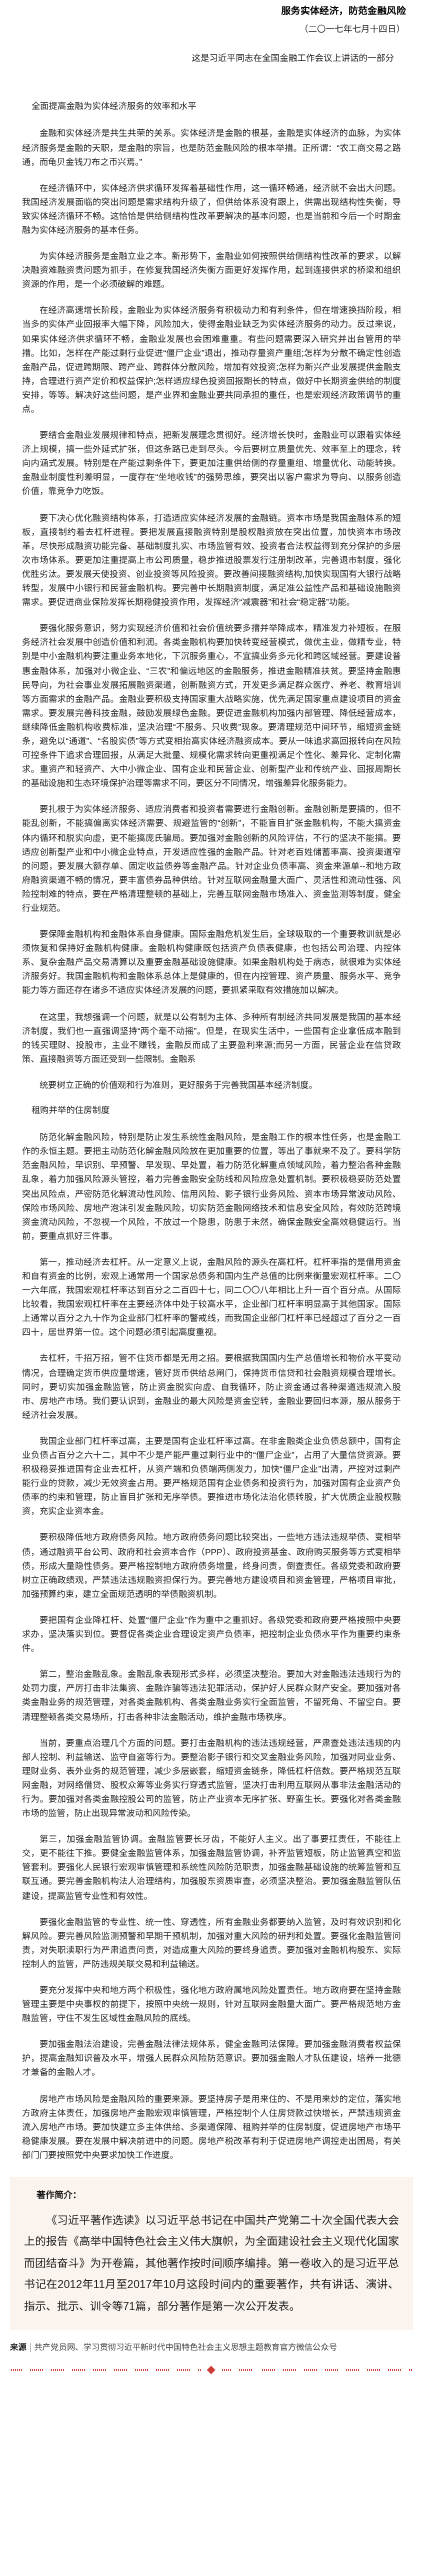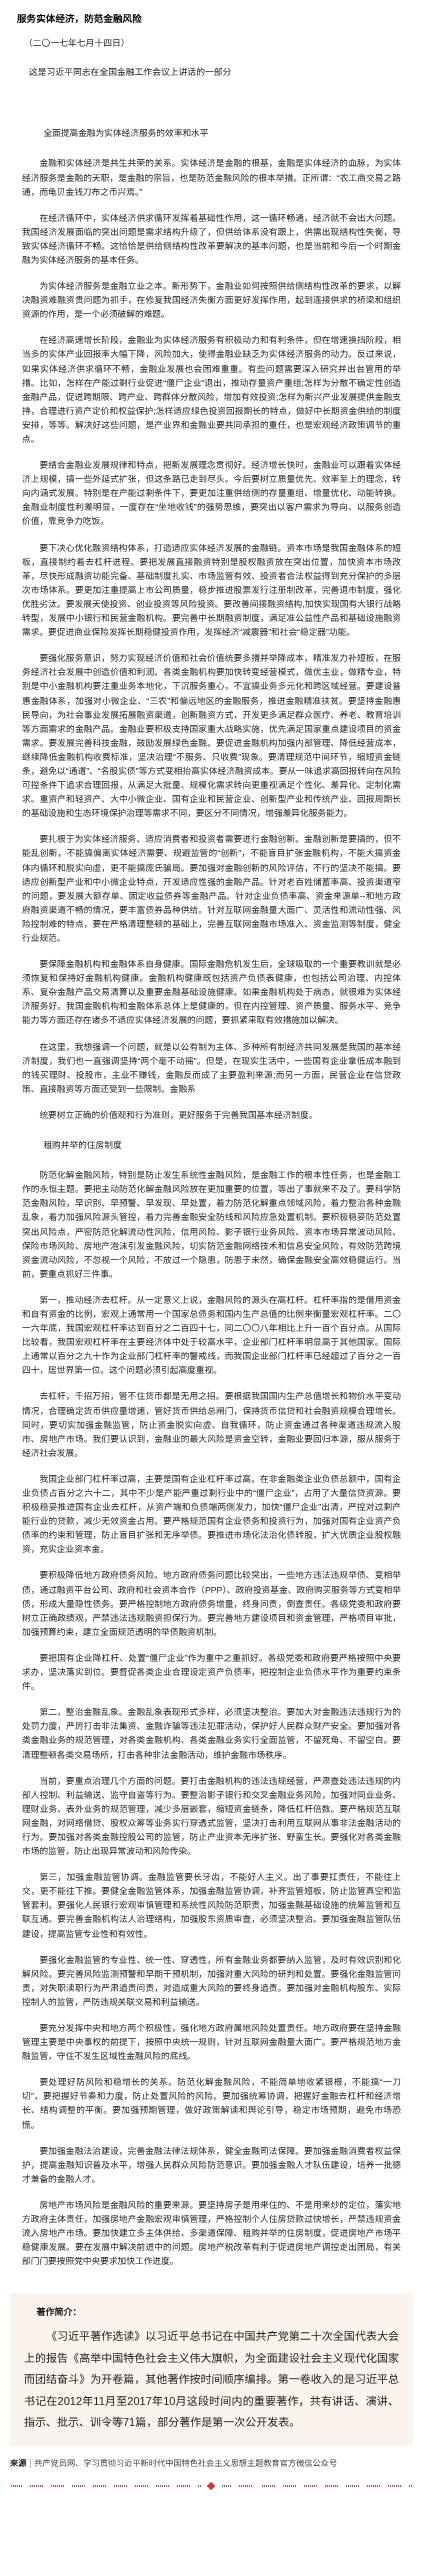--- a/index.html
+++ b/index.html
@@ -14,36 +14,36 @@
     color: #1a1a1a;
     -webkit-font-smoothing: antialiased;
   }
   .page {
     width: 423px;
     box-sizing: border-box;
     padding: 0;
     position: relative;
   }
   .head-block {
-    padding: 10px 17px 0 17px;
-    text-align: left;
+    padding: 2px 17px 0 17px;
+    text-align: right;
   }
   .doc-title {
     font-size: 9.5px;
     font-weight: bold;
     line-height: 1.9;
     letter-spacing: 0.1px;
     color: #000;
     margin: 0;
   }
   .doc-date {
     font-size: 8.8px;
     line-height: 1.95;
     color: #1a1a1a;
-    margin: 7px;
+    margin: 1px;
   }
   .doc-source-note {
     font-size: 8.8px;
     line-height: 1.95;
     color: #1a1a1a;
     margin: 12px;
   }
   .body-block {
     padding: 10px 10px 0 10px;
   }
@@ -51,31 +51,32 @@
     margin: 12px;
     font-size: 8.7px;
     line-height: 1.62;
     text-align: justify;
     text-justify: inter-ideograph;
     text-indent: 2em;
     color: #1b1b1b;
     letter-spacing: 0px;
   }
   p.subhead {
-    margin: 16px;
+    margin: 4px;
     font-size: 8.7px;
     line-height: 1.62;
     text-indent: 2em;
     color: #1b1b1b;
+    font-family: Liberation Mono, monospace;
   }
   .gap {
     height: 7px;
   }
   .note-box {
-    margin: 25px 10px 0 10px;
+    margin: 15px 10px 0 10px;
     background: #faf3ee;
     padding: 11.3px 14px 12.7px 14px;
     box-sizing: border-box;
   }
   .note-title {
     font-size: 9px;
     font-weight: bold;
     color: #1b1b1b;
     margin: 0 0 8.5px 0;
     text-indent: 1.4em;
@@ -166,21 +167,20 @@
     <p class="para">第一，推动经济去杠杆。从一定意义上说，金融风险的源头在高杠杆。杠杆率指的是借用资金和自有资金的比例，宏观上通常用一个国家总债务和国内生产总值的比例来衡量宏观杠杆率。二〇一六年底，我国宏观杠杆率达到百分之二百四十七，同二〇〇八年相比上升一百个百分点。从国际比较看，我国宏观杠杆率在主要经济体中处于较高水平，企业部门杠杆率明显高于其他国家。国际上通常以百分之九十作为企业部门杠杆率的警戒线，而我国企业部门杠杆率已经超过了百分之一百四十，居世界第一位。这个问题必须引起高度重视。</p>
     <p class="para">去杠杆，千招万招，管不住货币都是无用之招。要根据我国国内生产总值增长和物价水平变动情况，合理确定货币供应量增速，管好货币供给总闸门，保持货币信贷和社会融资规模合理增长。同时，要切实加强金融监管，防止资金脱实向虚、自我循环，防止资金通过各种渠道违规流入股市、房地产市场。我们要认识到，金融业的最大风险是资金空转，金融业要回归本源，服从服务于经济社会发展。</p>
     <p class="para">我国企业部门杠杆率过高，主要是国有企业杠杆率过高。在非金融类企业负债总额中，国有企业负债占百分之六十二，其中不少是产能严重过剩行业中的“僵尸企业”，占用了大量信贷资源。要积极稳妥推进国有企业去杠杆，从资产端和负债端两侧发力，加快“僵尸企业”出清，严控对过剩产能行业的贷款，减少无效资金占用。要严格规范国有企业债务和投资行为，加强对国有企业资产负债率的约束和管理，防止盲目扩张和无序举债。要推进市场化法治化债转股，扩大优质企业股权融资，充实企业资本金。</p>
     <p class="para">要积极降低地方政府债务风险。地方政府债务问题比较突出，一些地方违法违规举债、变相举债，通过融资平台公司、政府和社会资本合作（PPP）、政府投资基金、政府购买服务等方式变相举债，形成大量隐性债务。要严格控制地方政府债务增量，终身问责，倒查责任。各级党委和政府要树立正确政绩观，严禁违法违规融资担保行为。要完善地方建设项目和资金管理，严格项目审批，加强预算约束，建立全面规范透明的举债融资机制。</p>
     <p class="para">要把国有企业降杠杆、处置“僵尸企业”作为重中之重抓好。各级党委和政府要严格按照中央要求办，坚决落实到位。要督促各类企业合理设定资产负债率，把控制企业负债水平作为重要约束条件。</p>
     <p class="para">第二，整治金融乱象。金融乱象表现形式多样，必须坚决整治。要加大对金融违法违规行为的处罚力度，严厉打击非法集资、金融诈骗等违法犯罪活动，保护好人民群众财产安全。要加强对各类金融业务的规范管理，对各类金融机构、各类金融业务实行全面监管，不留死角、不留空白。要清理整顿各类交易场所，打击各种非法金融活动，维护金融市场秩序。</p>
     <p class="para">当前，要重点治理几个方面的问题。要打击金融机构的违法违规经营，严肃查处违法违规的内部人控制、利益输送、监守自盗等行为。要整治影子银行和交叉金融业务风险，加强对同业业务、理财业务、表外业务的规范管理，减少多层嵌套，缩短资金链条，降低杠杆倍数。要严格规范互联网金融，对网络借贷、股权众筹等业务实行穿透式监管，坚决打击利用互联网从事非法金融活动的行为。要加强对各类金融控股公司的监管，防止产业资本无序扩张、野蛮生长。要强化对各类金融市场的监管，防止出现异常波动和风险传染。</p>
     <p class="para">第三，加强金融监管协调。金融监管要长牙齿，不能好人主义。出了事要扛责任，不能往上交，更不能往下推。要健全金融监管体系，加强金融监管协调，补齐监管短板，防止监管真空和监管套利。要强化人民银行宏观审慎管理和系统性风险防范职责，加强金融基础设施的统筹监管和互联互通。要完善金融机构法人治理结构，加强股东资质审查，必须坚决整治。要加强金融监管队伍建设，提高监管专业性和有效性。</p>
     <p class="para">要强化金融监管的专业性、统一性、穿透性，所有金融业务都要纳入监管，及时有效识别和化解风险。要完善风险监测预警和早期干预机制，加强对重大风险的研判和处置。要强化金融监管问责，对失职渎职行为严肃追责问责，对造成重大风险的要终身追责。要加强对金融机构股东、实际控制人的监管，严防违规关联交易和利益输送。</p>
     <p class="para">要充分发挥中央和地方两个积极性，强化地方政府属地风险处置责任。地方政府要在坚持金融管理主要是中央事权的前提下，按照中央统一规则，针对互联网金融量大面广。要严格规范地方金融监管，守住不发生区域性金融风险的底线。</p>
-    <p class="para">要处理好防风险和稳增长的关系。防范化解金融风险，不能简单地收紧银根，不能搞“一刀切”，要把握好节奏和力度，防止处置风险的风险。要加强统筹协调，把握好金融去杠杆和经济增长、结构调整的平衡。要加强预期管理，做好政策解读和舆论引导，稳定市场预期，避免市场恐慌。</p>
     <p class="para">要加强金融法治建设，完善金融法律法规体系，健全金融司法保障。要加强金融消费者权益保护，提高金融知识普及水平，增强人民群众风险防范意识。要加强金融人才队伍建设，培养一批德才兼备的金融人才。</p>
     <p class="para">房地产市场风险是金融风险的重要来源。要坚持房子是用来住的、不是用来炒的定位，落实地方政府主体责任，加强房地产金融宏观审慎管理，严格控制个人住房贷款过快增长，严禁违规资金流入房地产市场。要加快建立多主体供给、多渠道保障、租购并举的住房制度，促进房地产市场平稳健康发展。要在发展中解决前进中的问题。房地产税改革有利于促进房地产调控走出困局，有关部门门要按照党中央要求加快工作进度。</p>
 
   </div>
 
   <div class="note-box">
     <div class="note-title">著作简介：</div>
     <p class="note-body">《习近平著作选读》以习近平总书记在中国共产党第二十次全国代表大会上的报告《高举中国特色社会主义伟大旗帜，为全面建设社会主义现代化国家而团结奋斗》为开卷篇，其他著作按时间顺序编排。第一卷收入的是习近平总书记在2012年11月至2017年10月这段时间内的重要著作，共有讲话、演讲、指示、批示、训令等71篇，部分著作是第一次公开发表。</p>
   </div>
 

